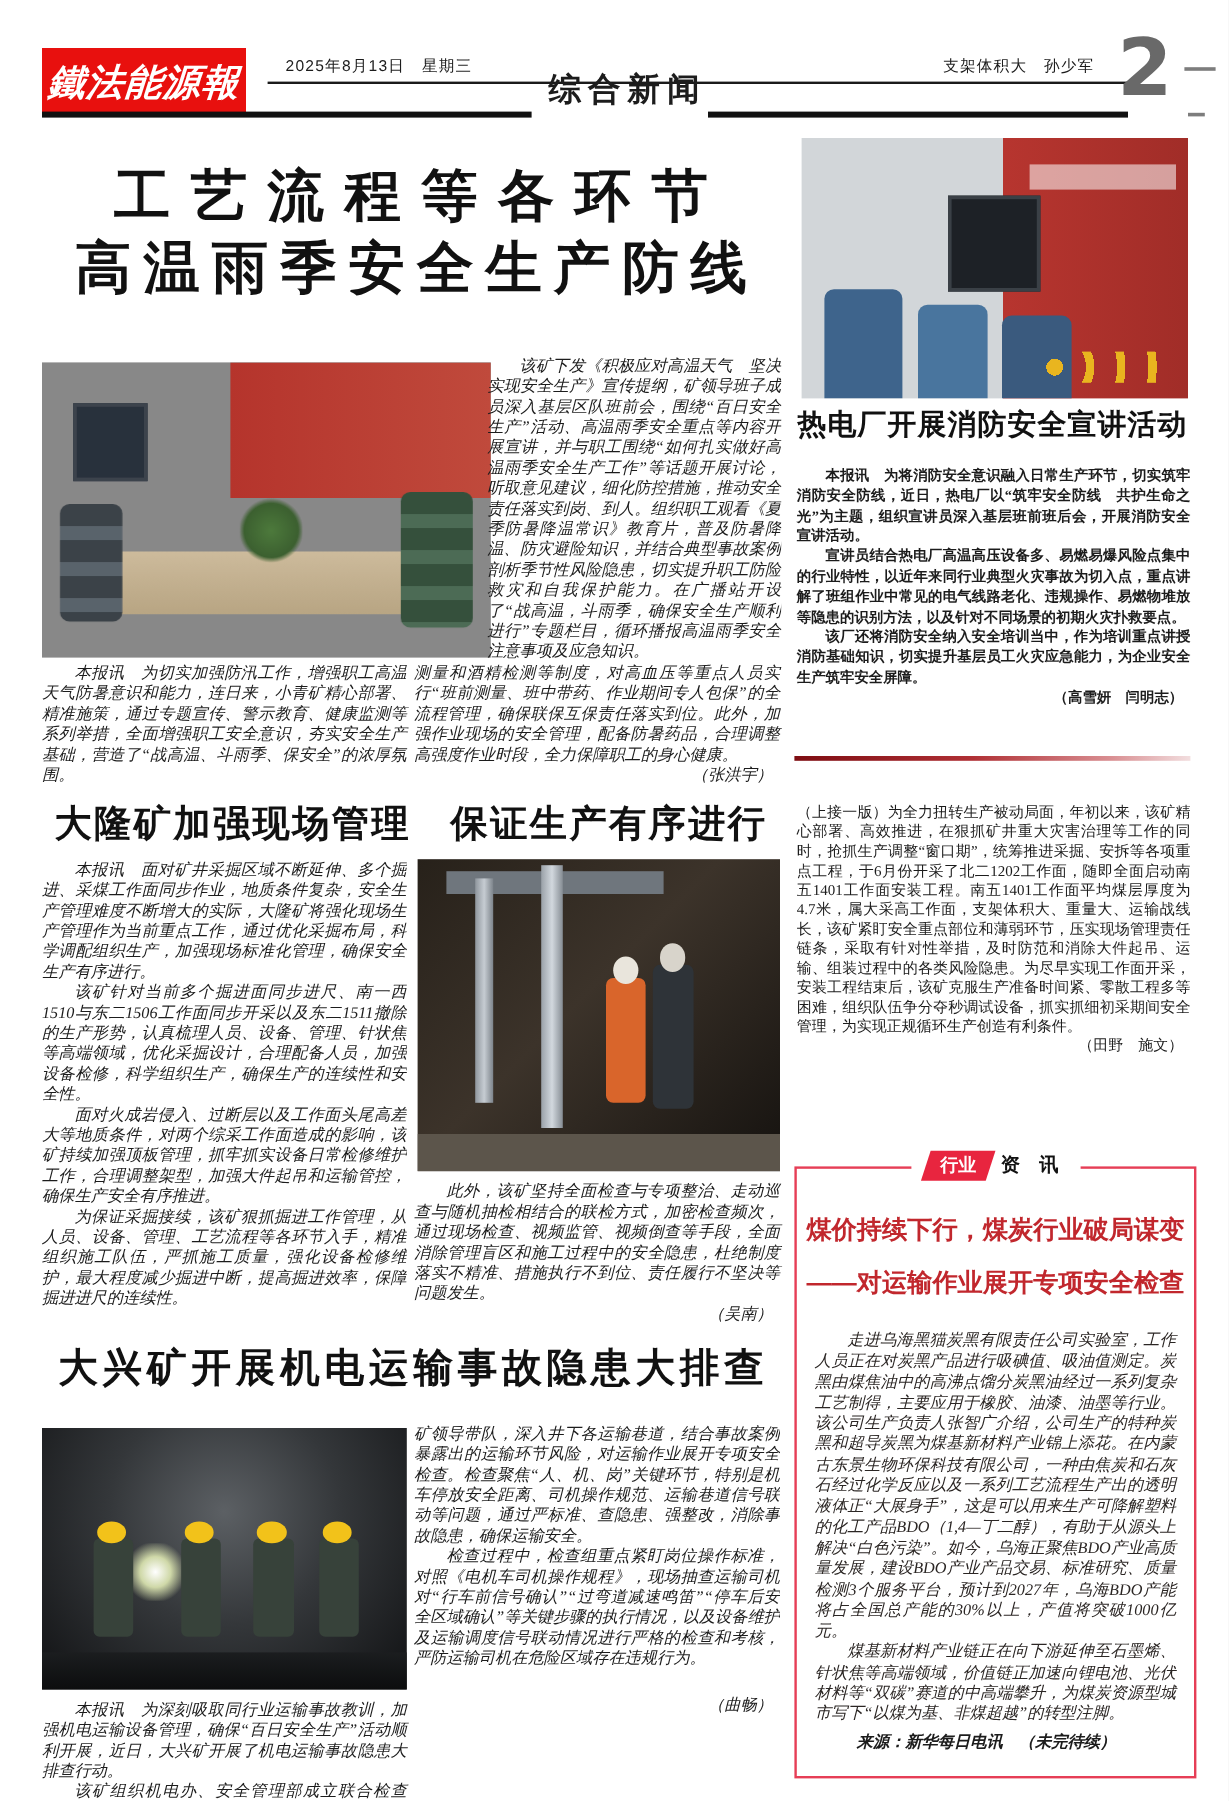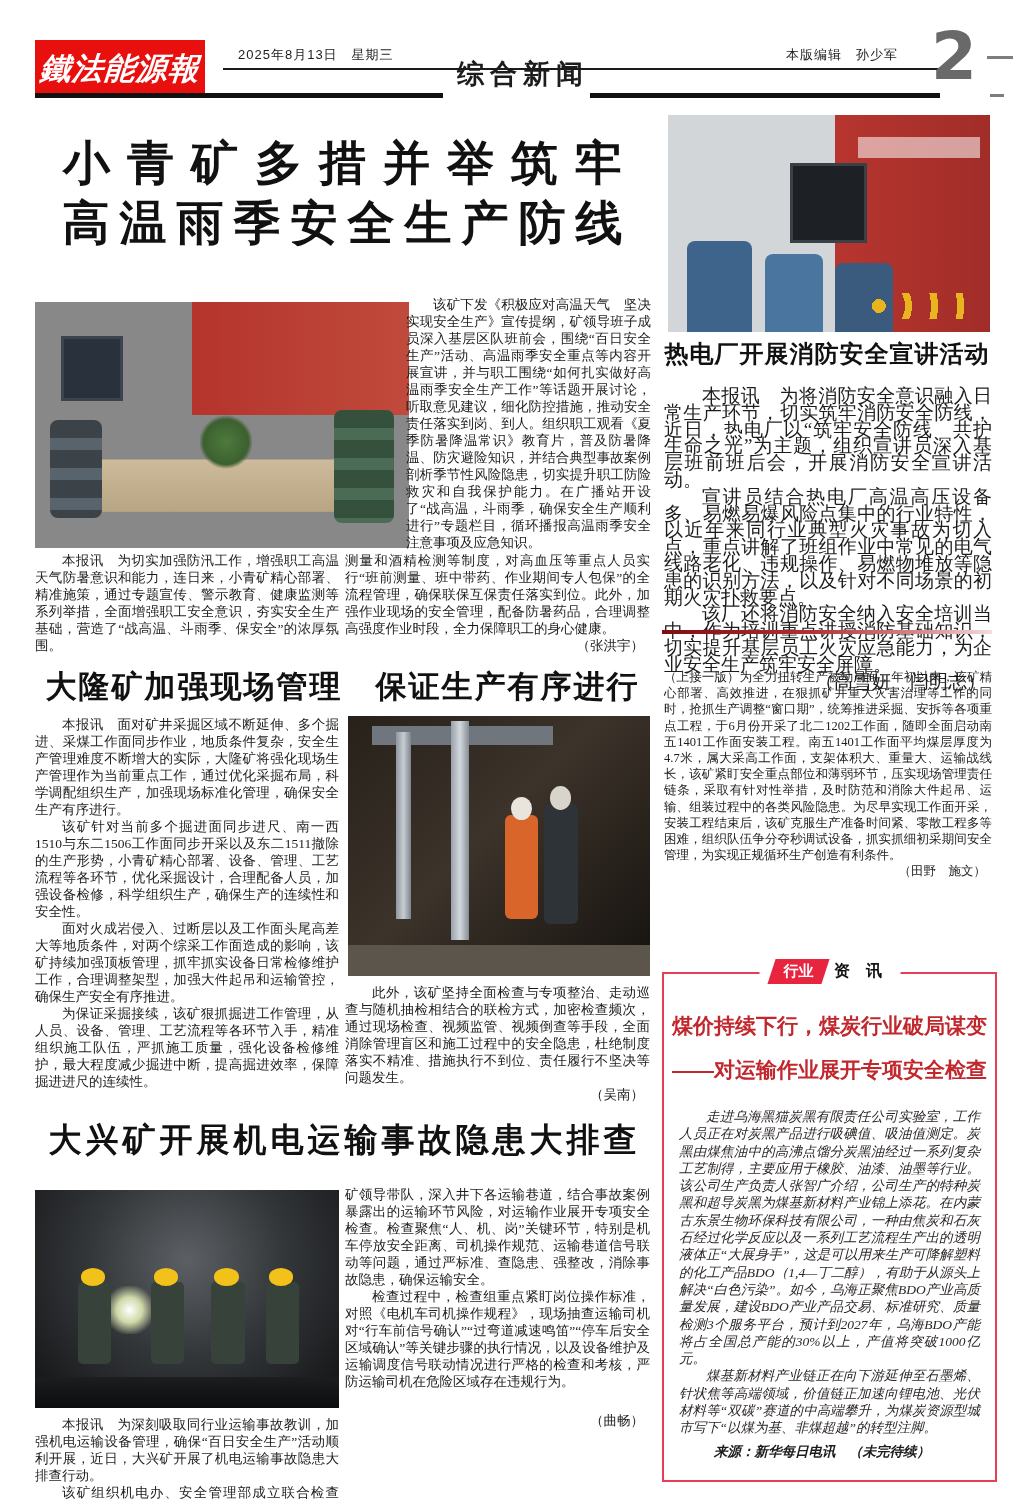--- a/index.html
+++ b/index.html
@@ -25,22 +25,22 @@
   .headline{font-family:"Liberation Sans",sans-serif;font-weight:bold;color:#111;text-align:center;white-space:nowrap;}
   .h1a{left:35px;top:132px;width:615px;font-size:47px;letter-spacing:17px;text-indent:17px;}
   .h1b{left:35px;top:192px;width:615px;font-size:47px;letter-spacing:10px;text-indent:10px;}
   .h2{left:35px;top:666px;width:615px;font-size:31px;letter-spacing:2px;}
   .h3{left:35px;top:1118px;width:615px;font-size:33px;letter-spacing:4px;text-indent:4px;}
   .h4{left:662px;top:338px;width:330px;font-size:24px;letter-spacing:1px;}
   
   .body{text-align:justify;color:#1c1c1c;}
   .body p{margin:0;text-indent:2em;}
   .body p.cont{text-indent:0;}
-  .bodyL{font-size:13.5px;line-height:17px;}
-  .bodyR{font-size:19px;line-height:16.8px;}
+  .bodyL{font-size:13.5px;line-height:17px;font-style:italic;}
+  .bodyR{font-size:12px;line-height:16.8px;font-weight:bold;}
   .bodyC{font-size:12.5px;line-height:16.2px;margin-top:23px;}
   .clip{overflow:hidden;}
   .byline{text-align:right;padding-right:6px;}
   .a1-colright{left:406px;top:296px;width:245px;height:256px;}
   .a1-intro{left:35px;top:552px;width:304px;}
   .a1-cont{left:345px;top:552px;width:305px;}
   .a2-left{left:35px;top:716px;width:304px;height:390px;}
   .a2-bottom{left:345px;top:984px;width:305px;}
   .a3-colright{left:345px;top:1186px;width:305px;height:228px;}
   .a3-bleft{left:35px;top:1416px;width:304px;}
@@ -101,30 +101,30 @@
 </style>
 </head>
 <body>
 
 <div class="page">
 
   <div class="abs masthead">
     <span>鐵法能源報</span>
   </div>
   <div class="abs issue-date">2025年8月13日　星期三</div>
-  <div class="abs editor-credit">本版编辑　孙少军</div>
+  <div class="abs editor-credit">支架体积大　孙少军</div>
   <div class="abs hairline"></div>
   <div class="abs section-title">综合新闻</div>
   <div class="abs rule rule-left"></div>
   <div class="abs rule rule-right"></div>
   <div class="abs page-num">2</div>
   <div class="abs page-dash d1"></div>
   <div class="abs page-dash d2"></div>
 
-  <div class="abs headline h1a">小青矿多措并举筑牢</div>
+  <div class="abs headline h1a">工艺流程等各环节</div>
   <div class="abs headline h1b">高温雨季安全生产防线</div>
 
   <div class="abs photo ph1">
     <div class="ph-shape ph1-redwall"></div>
     <div class="ph-shape ph1-screen"></div>
     <div class="ph-shape ph1-table"></div>
     <div class="ph-shape ph1-peopleL"></div>
     <div class="ph-shape ph1-peopleR"></div>
     <div class="ph-shape ph1-plant"></div>
   </div>
@@ -139,21 +139,21 @@
   <div class="abs body bodyL a1-cont">
     <div>
         <p class="cont">测量和酒精检测等制度，对高血压等重点人员实行“班前测量、班中带药、作业期间专人包保”的全流程管理，确保联保互保责任落实到位。此外，加强作业现场的安全管理，配备防暑药品，合理调整高强度作业时段，全力保障职工的身心健康。</p>
       </div>
     <div class="byline">（张洪宇）</div>
   </div>
 
   <div class="abs headline h2">大隆矿加强现场管理　保证生产有序进行</div>
   <div class="abs body bodyL clip a2-left">
       <p>本报讯　面对矿井采掘区域不断延伸、多个掘进、采煤工作面同步作业，地质条件复杂，安全生产管理难度不断增大的实际，大隆矿将强化现场生产管理作为当前重点工作，通过优化采掘布局，科学调配组织生产，加强现场标准化管理，确保安全生产有序进行。</p>
-      <p>该矿针对当前多个掘进面同步进尺、南一西1510与东二1506工作面同步开采以及东二1511撤除的生产形势，小青矿精心部署、设备、管理、工艺流程等各环节，优化采掘设计，合理配备人员，加强设备检修，科学组织生产，确保生产的连续性和安全性。</p>
+      <p>该矿针对当前多个掘进面同步进尺、南一西1510与东二1506工作面同步开采以及东二1511撤除的生产形势，认真梳理人员、设备、管理、针状焦等高端领域，优化采掘设计，合理配备人员，加强设备检修，科学组织生产，确保生产的连续性和安全性。</p>
       <p>面对火成岩侵入、过断层以及工作面头尾高差大等地质条件，对两个综采工作面造成的影响，该矿持续加强顶板管理，抓牢抓实设备日常检修维护工作，合理调整架型，加强大件起吊和运输管控，确保生产安全有序推进。</p>
       <p>为保证采掘接续，该矿狠抓掘进工作管理，从人员、设备、管理、工艺流程等各环节入手，精准组织施工队伍，严抓施工质量，强化设备检修维护，最大程度减少掘进中断，提高掘进效率，保障掘进进尺的连续性。</p>
     </div>
 
   <div class="abs photo ph2">
     <div class="ph-shape ph2-beam"></div>
     <div class="ph-shape ph2-prop1"></div>
     <div class="ph-shape ph2-prop2"></div>
     <div class="ph-shape ph2-miner1"></div>
     <div class="ph-shape ph2-miner2"></div>

